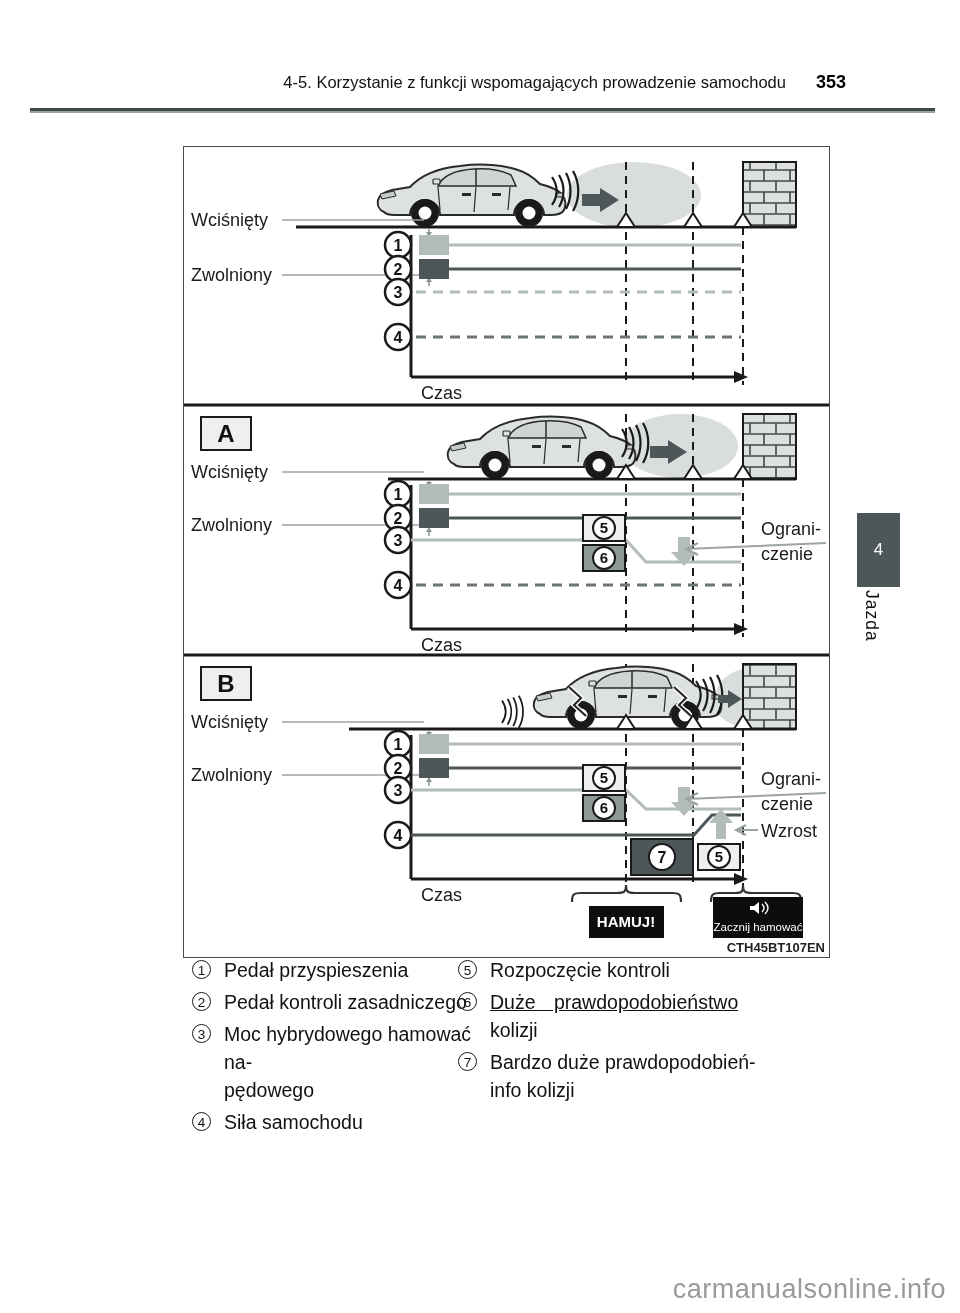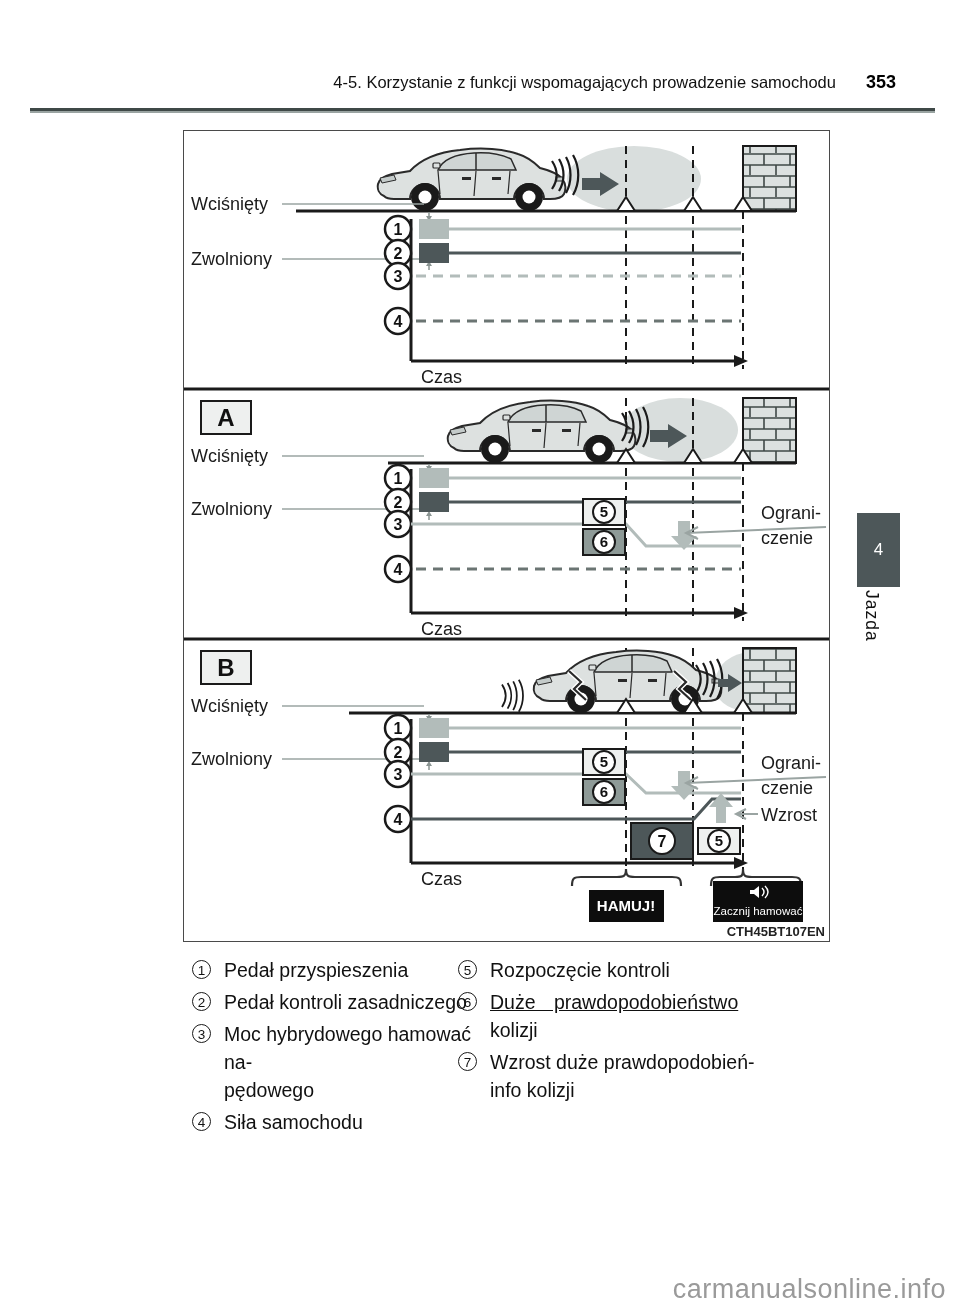--- a/index.html
+++ b/index.html
@@ -1,24 +1,24 @@
 <!DOCTYPE html>
 <html><head>
 <meta charset="utf-8">
 <style>
   html,body{margin:0;padding:0;background:#ffffff;}
   body{width:960px;height:1313px;position:relative;font-family:"Liberation Sans",sans-serif;color:#111;overflow:hidden;}
   .abs{position:absolute;}
   
-  .header{left:0;top:72px;width:960px;display:flex;justify-content:flex-end;align-items:baseline;gap:30px;padding-right:64px;box-sizing:border-box;}
+  .header{left:0;top:72px;width:960px;display:flex;justify-content:flex-end;align-items:baseline;gap:30px;padding-right:114px;box-sizing:border-box;}
   .header-title{font-size:16.5px;color:#111;}
   .header-page{font-size:18px;font-weight:bold;color:#000000;}
   .header-rule{left:30px;top:108px;width:905px;height:5px;background:linear-gradient(to bottom,#3f4947 0,#3f4947 55%,#9aa4a2 55%,#9aa4a2 100%);}
   
-  .figure{left:183px;top:130px;width:645px;height:810px;border:1.5px solid #4a4a4a;background:#fff;box-sizing:content-box;}
+  .figure{left:183px;top:146px;width:645px;height:810px;border:1.5px solid #4a4a4a;background:#fff;box-sizing:content-box;}
   svg text{font-family:"Liberation Sans",sans-serif;}
   .lbl{font-size:18px;fill:#1a1a1a;}
   .num{font-size:16px;font-weight:bold;fill:#111;text-anchor:middle;}
   .numsm{font-size:15px;font-weight:bold;fill:#111;text-anchor:middle;}
   .seclbl{font-size:24px;font-weight:bold;fill:#111;text-anchor:middle;}
   .alerttxt{font-size:15px;font-weight:bold;fill:#fff;text-anchor:middle;}
   .msgtxt{font-size:11.5px;fill:#fff;text-anchor:middle;}
   .codetxt{font-size:13px;font-weight:600;fill:#222;text-anchor:end;}
   
   .legend{left:190px;top:956px;width:660px;}
@@ -282,21 +282,21 @@
     <div class="legend-item">
       <span class="lnum">5</span>
       <span class="ltext">Rozpoczęcie kontroli</span>
     </div>
     <div class="legend-item">
       <span class="lnum">6</span>
       <span class="ltext"><span class="justify1">Duże prawdopodobieństwo</span><br><span>kolizji</span></span>
     </div>
     <div class="legend-item">
       <span class="lnum">7</span>
-      <span class="ltext"><span>Wzrost duże prawdopodobień-</span><br><span>info kolizji</span></span>
+      <span class="ltext"><span>Bardzo duże prawdopodobień-</span><br><span>info kolizji</span></span>
     </div>
   </div>
 </div>
 
 <div class="abs side-tab">
   <span>4</span>
 </div>
 <div class="abs side-tab-label">Jazda</div>
 
 <div class="abs watermark">carmanualsonline.info</div>

